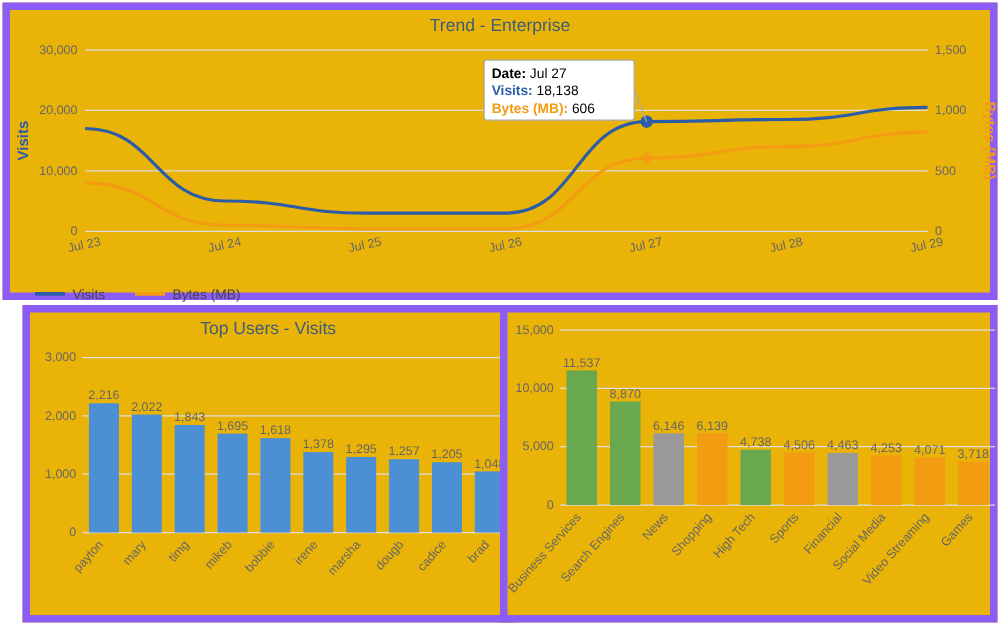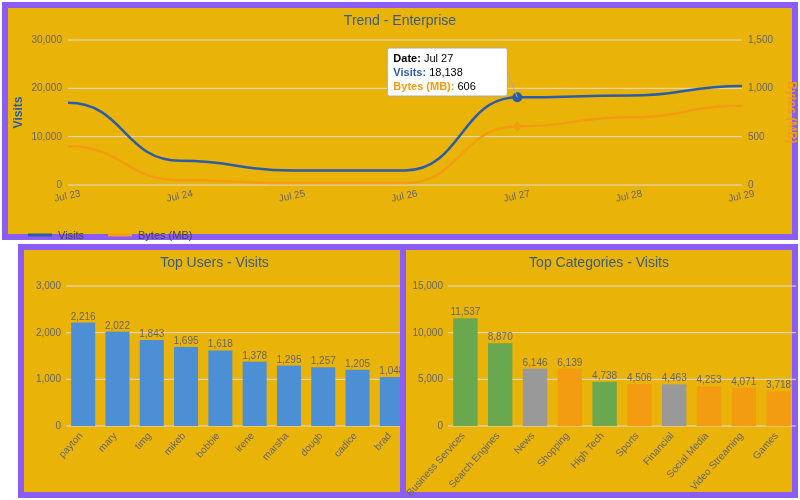--- a/index.html
+++ b/index.html
@@ -99,21 +99,20 @@
       <rect x="321.54499999999996" y="97.76666666666667" width="24.009999999999998" height="56.233333333333334" fill="#4c8fd4"></rect>
       <text x="333.54999999999995" y="94.76666666666667" text-anchor="middle" class="tick" fill="#555">1,205</text>
       <text x="333.54999999999995" y="164" text-anchor="end" class="tick" transform="rotate(-48 333.54999999999995 164)">cadice</text>
       <rect x="355.84499999999997" y="105.09333333333333" width="24.009999999999998" height="48.906666666666666" fill="#4c8fd4"></rect>
       <text x="367.84999999999997" y="102.09333333333333" text-anchor="middle" class="tick" fill="#555">1,048</text>
       <text x="367.84999999999997" y="164" text-anchor="end" class="tick" transform="rotate(-48 367.84999999999997 164)">brad</text>
     </svg>
 </div>
 
 <div id="cats" class="panel">
-  <div class="panel-title">Top Categories - Visits</div>
   <svg id="cats-svg" width="396" height="230">
       <line x1="42" x2="390" y1="154" y2="154" class="grid"></line>
       <text x="37" y="157" text-anchor="end" class="tick">0</text>
       <line x1="42" x2="390" y1="107.33333333333334" y2="107.33333333333334" class="grid"></line>
       <text x="37" y="110.33333333333334" text-anchor="end" class="tick">5,000</text>
       <line x1="42" x2="390" y1="60.66666666666667" y2="60.66666666666667" class="grid"></line>
       <text x="37" y="63.66666666666667" text-anchor="end" class="tick">10,000</text>
       <line x1="42" x2="390" y1="14" y2="14" class="grid"></line>
       <text x="37" y="17" text-anchor="end" class="tick">15,000</text>
       <rect x="47.22" y="46.32133333333333" width="24.359999999999996" height="107.67866666666667" fill="#6aa84f"></rect>

